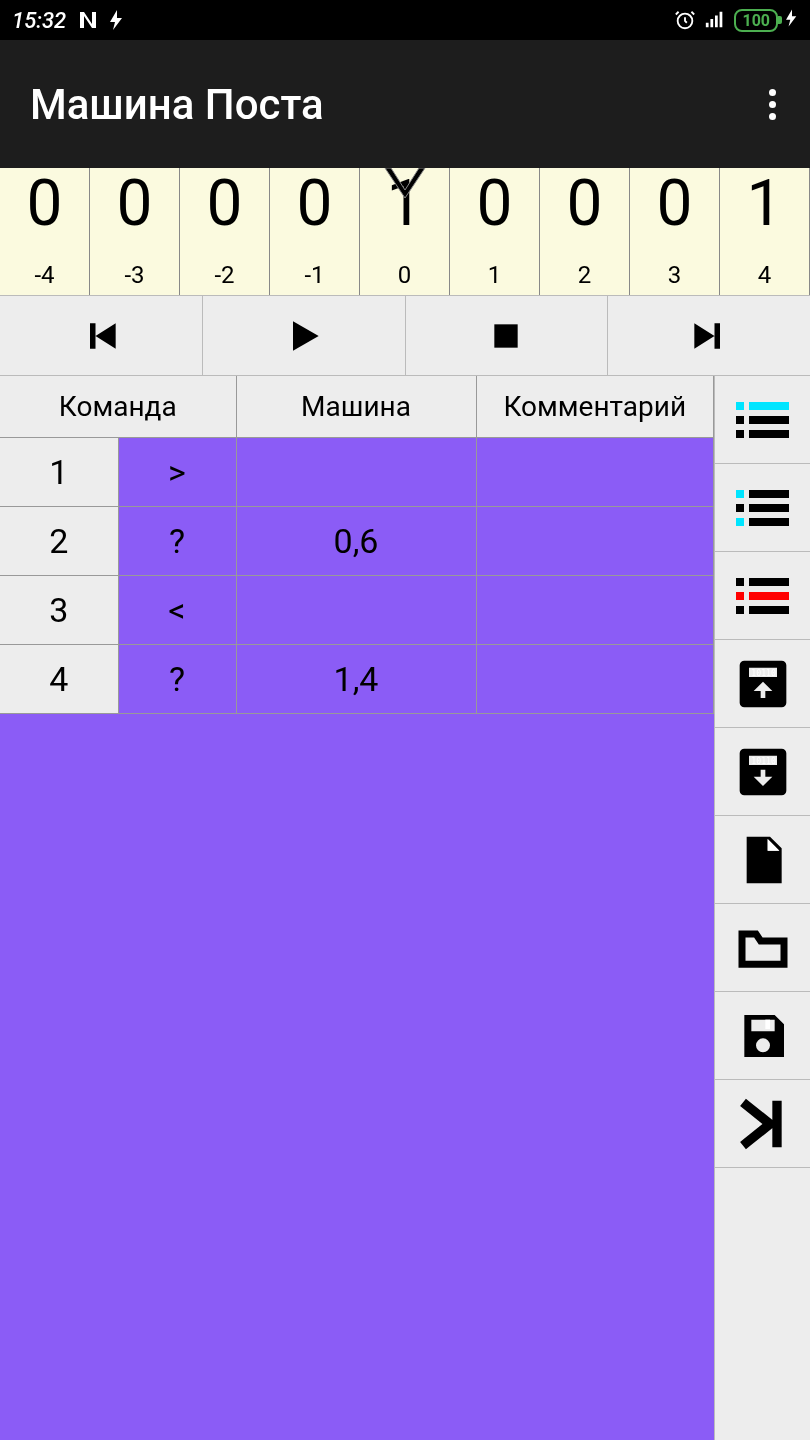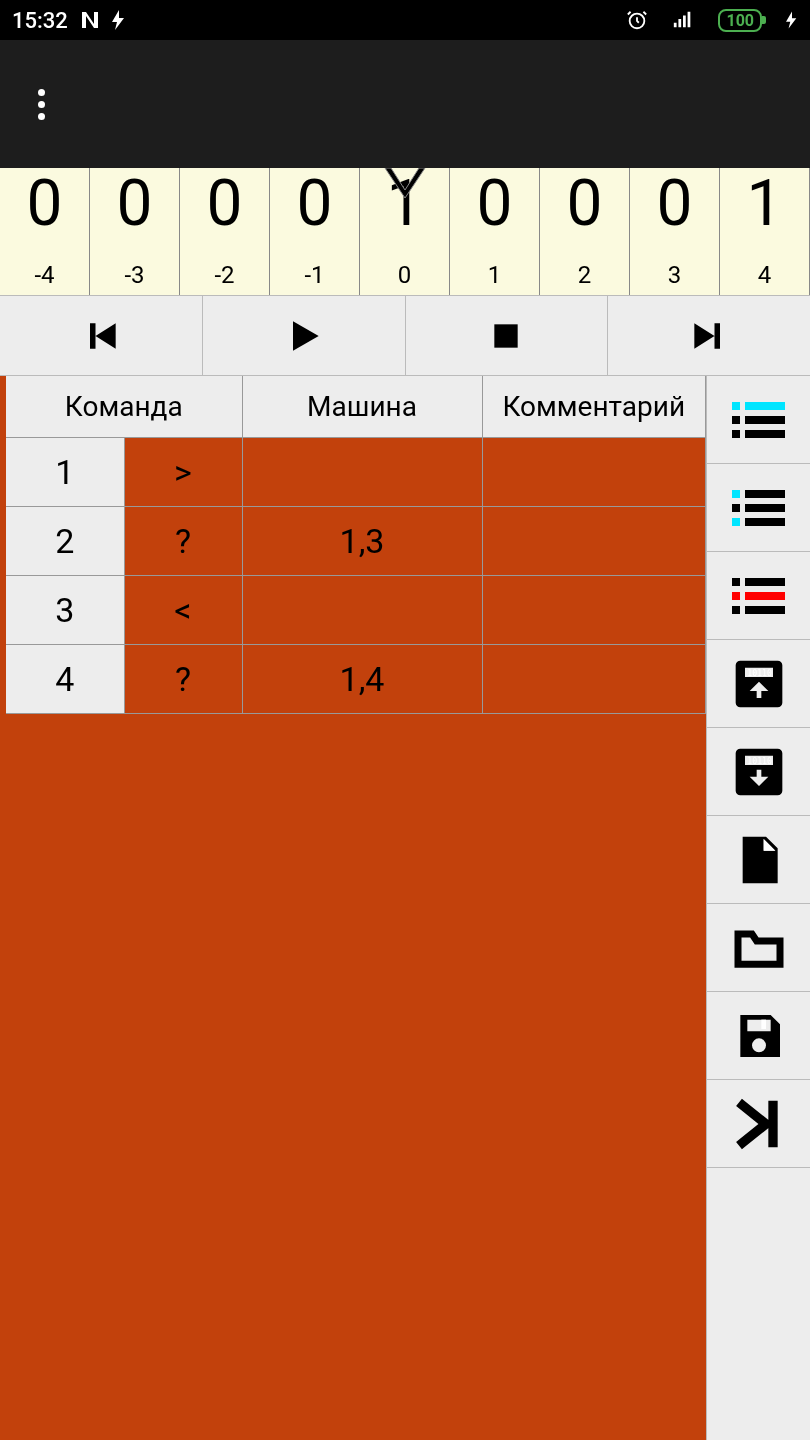--- a/index.html
+++ b/index.html
@@ -1,38 +1,38 @@
 <!DOCTYPE html>
 <html><head>
 <meta charset="utf-8">
 <style>
   * { box-sizing: border-box; margin: 0; padding: 0; }
   html, body { width: 810px; height: 1440px; font-family: Roboto, Arial, sans-serif; overflow: hidden; background: #fff; }
   .statusbar { height: 40px; background: #000; color: #fff; display: flex; align-items: center; justify-content: space-between; padding: 0 12px; font-size: 22px; font-weight: 500; }
-  .statusbar .left { display: flex; align-items: center; gap: 10px; }
-  .statusbar .right { display: flex; align-items: center; gap: 24px; }
+  .statusbar .left { display: flex; align-items: center; gap: 10px; font-style: italic; }
+  .statusbar .right { display: flex; align-items: flex-start; gap: 8px; }
   .battery { border: 2px solid #4caf50; border-radius: 8px; padding: 0 6px; color: #4caf50; font-size: 16px; font-weight: 700; position: relative; }
   .battery::after { content: ""; position: absolute; right: -6px; top: 50%; transform: translateY(-50%); width: 4px; height: 8px; background: #4caf50; border-radius: 0 2px 2px 0; }
   .toolbar { height: 128px; background: #1d1d1d; color: #fff; display: flex; align-items: center; justify-content: space-between; padding: 0 26px 0 30px; }
   .toolbar-title { font-size: 42px; font-weight: 500; }
   .overflow { display: flex; flex-direction: column; gap: 5px; padding: 8px; }
   .overflow span { width: 7px; height: 7px; border-radius: 50%; background: #fff; }
   .tape { height: 128px; display: flex; border-bottom: 1px solid #bbb; position: relative; }
   .cell { flex: 1; background: #fbfadf; border-right: 1px solid #888; display: flex; flex-direction: column; align-items: center; justify-content: space-between; padding: 4px 0 6px; }
   .cell:last-child { border-right: none; }
   .cell-val { font-size: 64px; line-height: 1; font-weight: 400; color: #000; }
   .cell-idx { font-size: 24px; color: #000; }
   .head-marker { position: absolute; top: 0; left: 50%; transform: translateX(-50%); pointer-events: none; }
   .head-marker svg { display: block; }
   .controls { height: 80px; background: #ededed; display: flex; border-bottom: 1px solid #bbb; }
   .controls button { flex: 1; background: #ededed; border: none; border-right: 1px solid #bbb; display: flex; align-items: center; justify-content: center; }
   .controls button:last-child { border-right: none; }
   .main { display: flex; height: calc(1440px - 40px - 128px - 128px - 80px); }
-  .program-area { flex: 1; background: #c2410c; padding-left: 6px; }
-  .side-tools { width: 104px; background: #ededed; border-left: 1px solid #bbb; display: flex; flex-direction: column; }
+  .program-area { flex: 1; background: #8b5cf6; }
+  .side-tools { width: 96px; background: #ededed; border-left: 1px solid #bbb; display: flex; flex-direction: column; }
   .side-tools button { height: 88px; background: #ededed; border: none; border-bottom: 1px solid #bbb; display: flex; align-items: center; justify-content: center; }
   .side-tools button svg { width: 56px; height: 56px; }
   table.prog { width: 100%; border-collapse: collapse; }
   table.prog th { background: #ededed; font-weight: 400; font-size: 28px; padding: 14px 4px; border: 1px solid #999; border-top: none; }
   table.prog th:first-child { border-left: none; }
   table.prog td { border: 1px solid #999; padding: 14px 4px; font-size: 34px; text-align: center; }
   table.prog td:first-child { border-left: none; }
   table.prog .col-num { width: 118px; background: #ededed; }
   table.prog .col-cmd { width: 118px; }
   table.prog .col-trans { width: 240px; }
@@ -64,20 +64,21 @@
         <path d="M2 20h3v-5H2zM7 20h3v-9H7zM12 20h3V7h-3zM17 20h3V3h-3z"></path>
       </svg>
     <span class="battery">100</span>
     <svg width="12" height="18" viewBox="0 0 14 20" fill="#fff">
         <path d="M7 0L0 12h5l-2 8 9-12H7z"></path>
       </svg>
   </div>
 </div>
 
 <div class="toolbar">
+  <div class="toolbar-title">Машина Поста</div>
   <div class="overflow">
     <span></span>
       <span></span>
       <span></span>
   </div>
 </div>
 
 <div class="tape">
   <div class="cell">
       <span class="cell-val">0</span>
@@ -158,21 +159,21 @@
       <tbody id="prog-body">
           <tr>
             <td class="col-num">1</td>
             <td class="col-cmd">&gt;</td>
             <td class="col-trans"></td>
             <td></td>
           </tr>
           <tr>
             <td class="col-num">2</td>
             <td class="col-cmd">?</td>
-            <td class="col-trans">1,3</td>
+            <td class="col-trans">0,6</td>
             <td></td>
           </tr>
           <tr>
             <td class="col-num">3</td>
             <td class="col-cmd">&lt;</td>
             <td class="col-trans"></td>
             <td></td>
           </tr>
           <tr>
             <td class="col-num">4</td>

